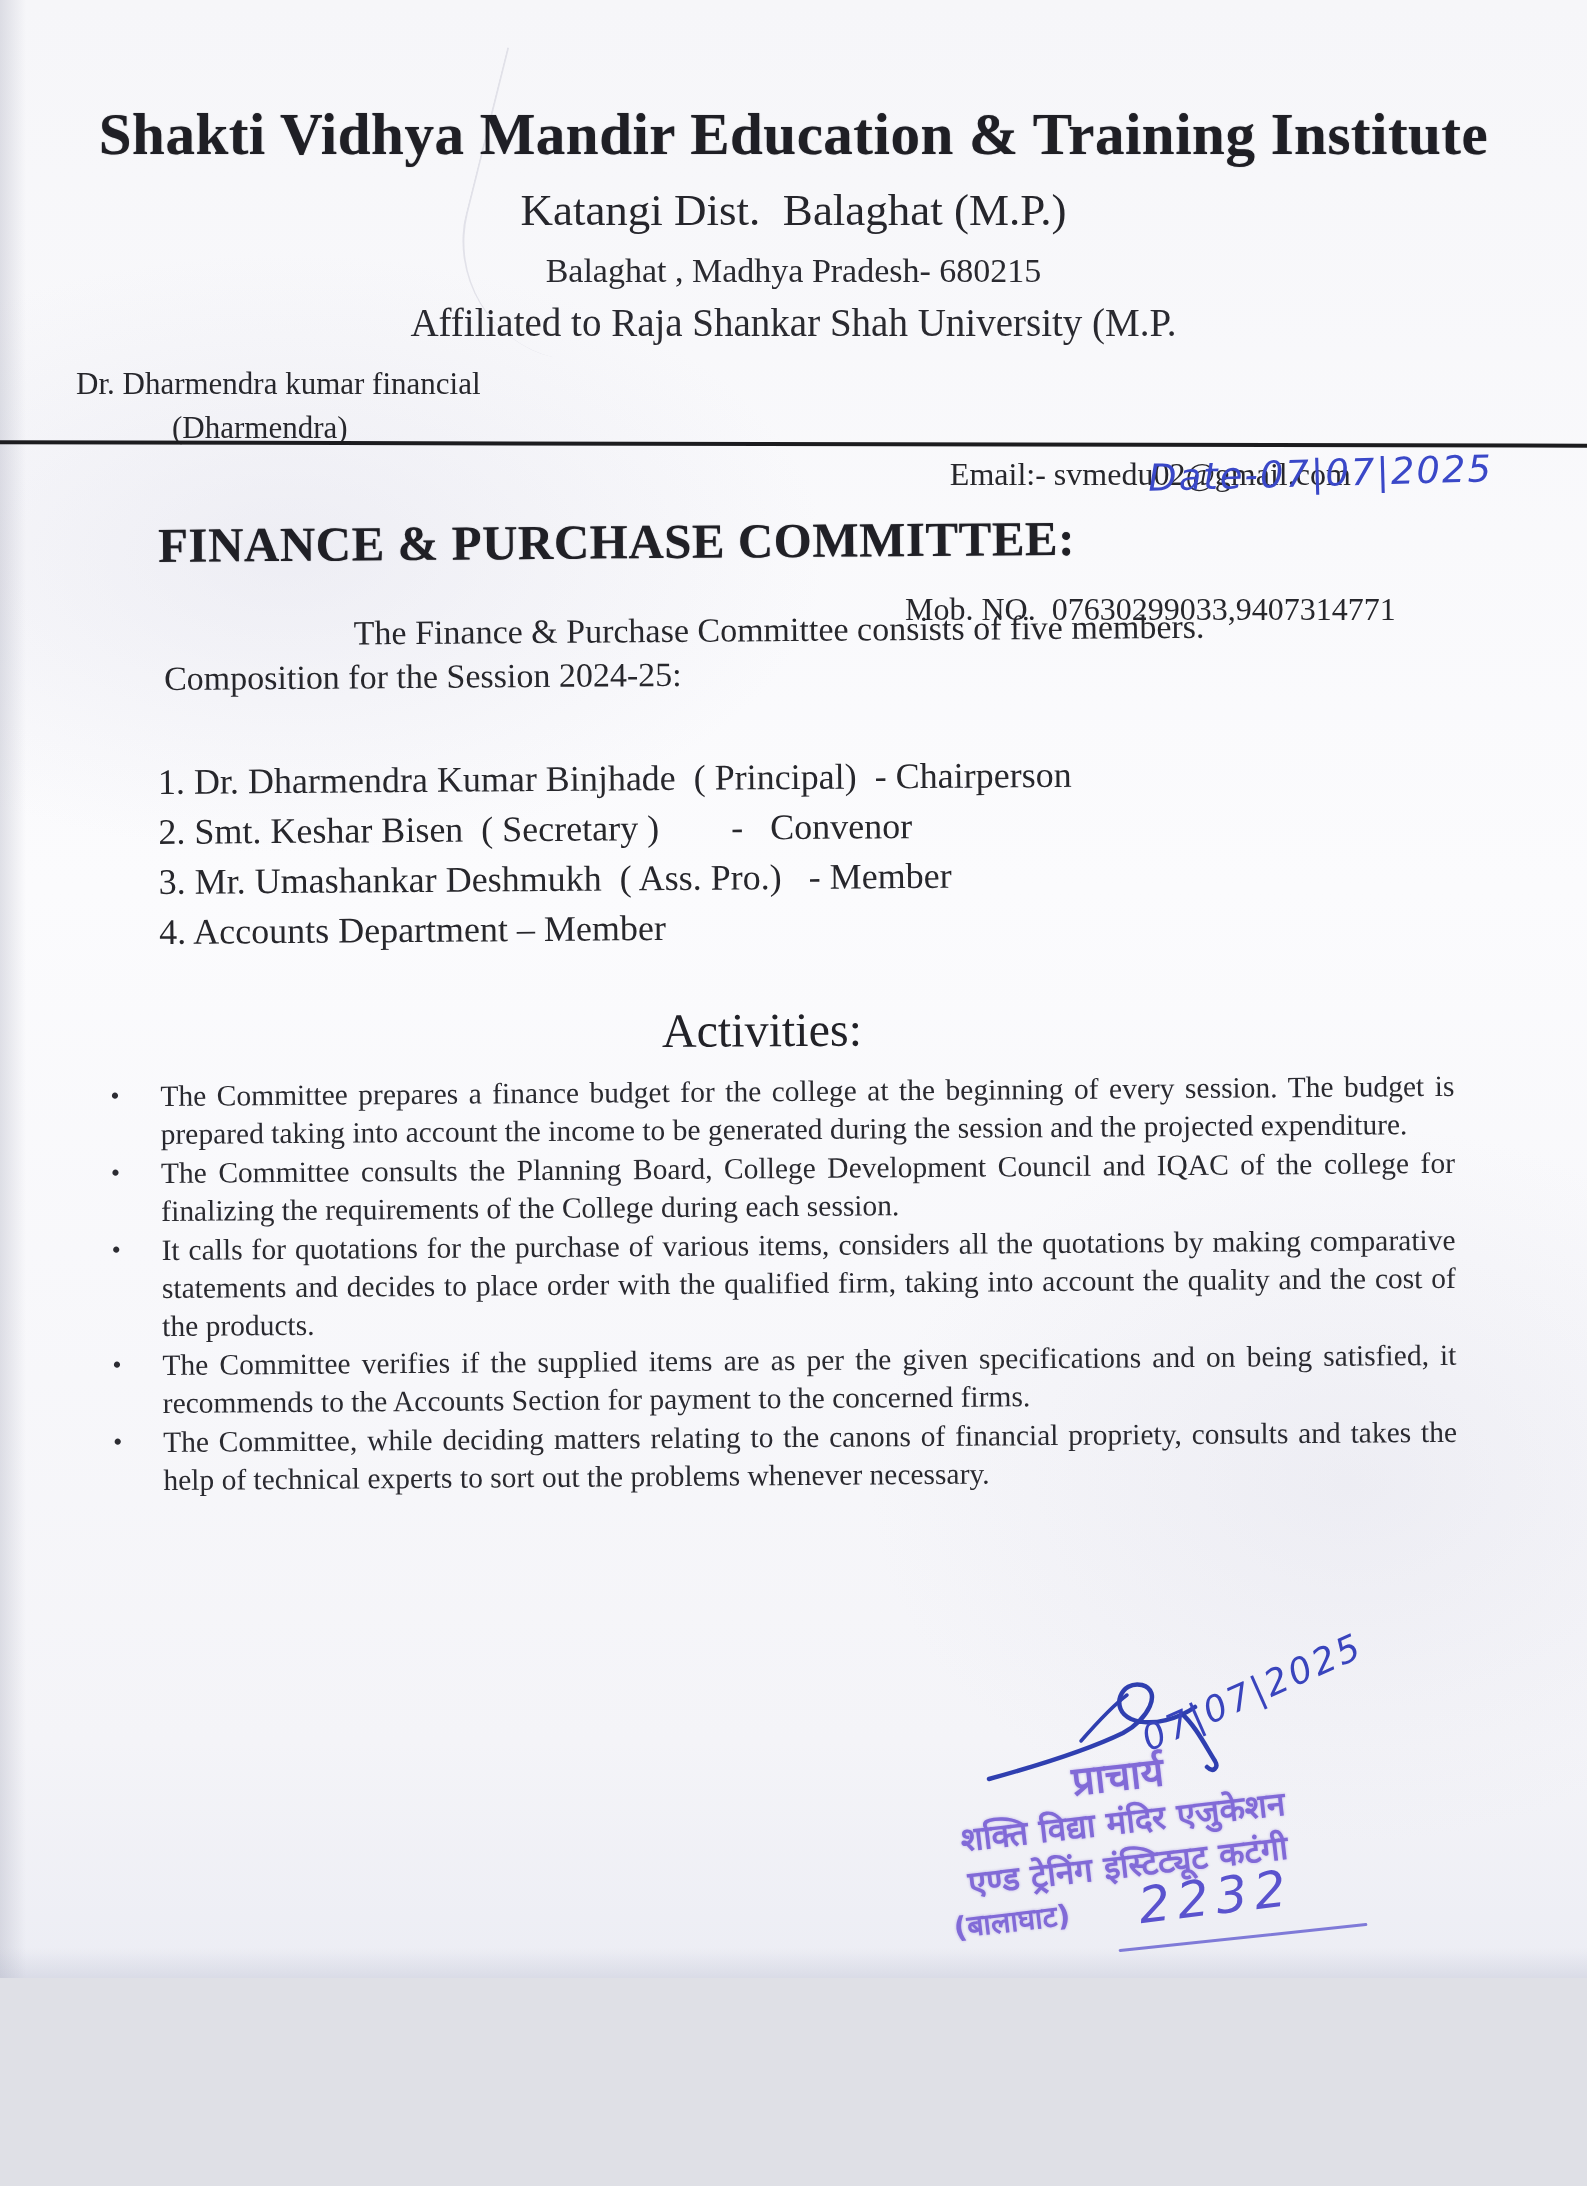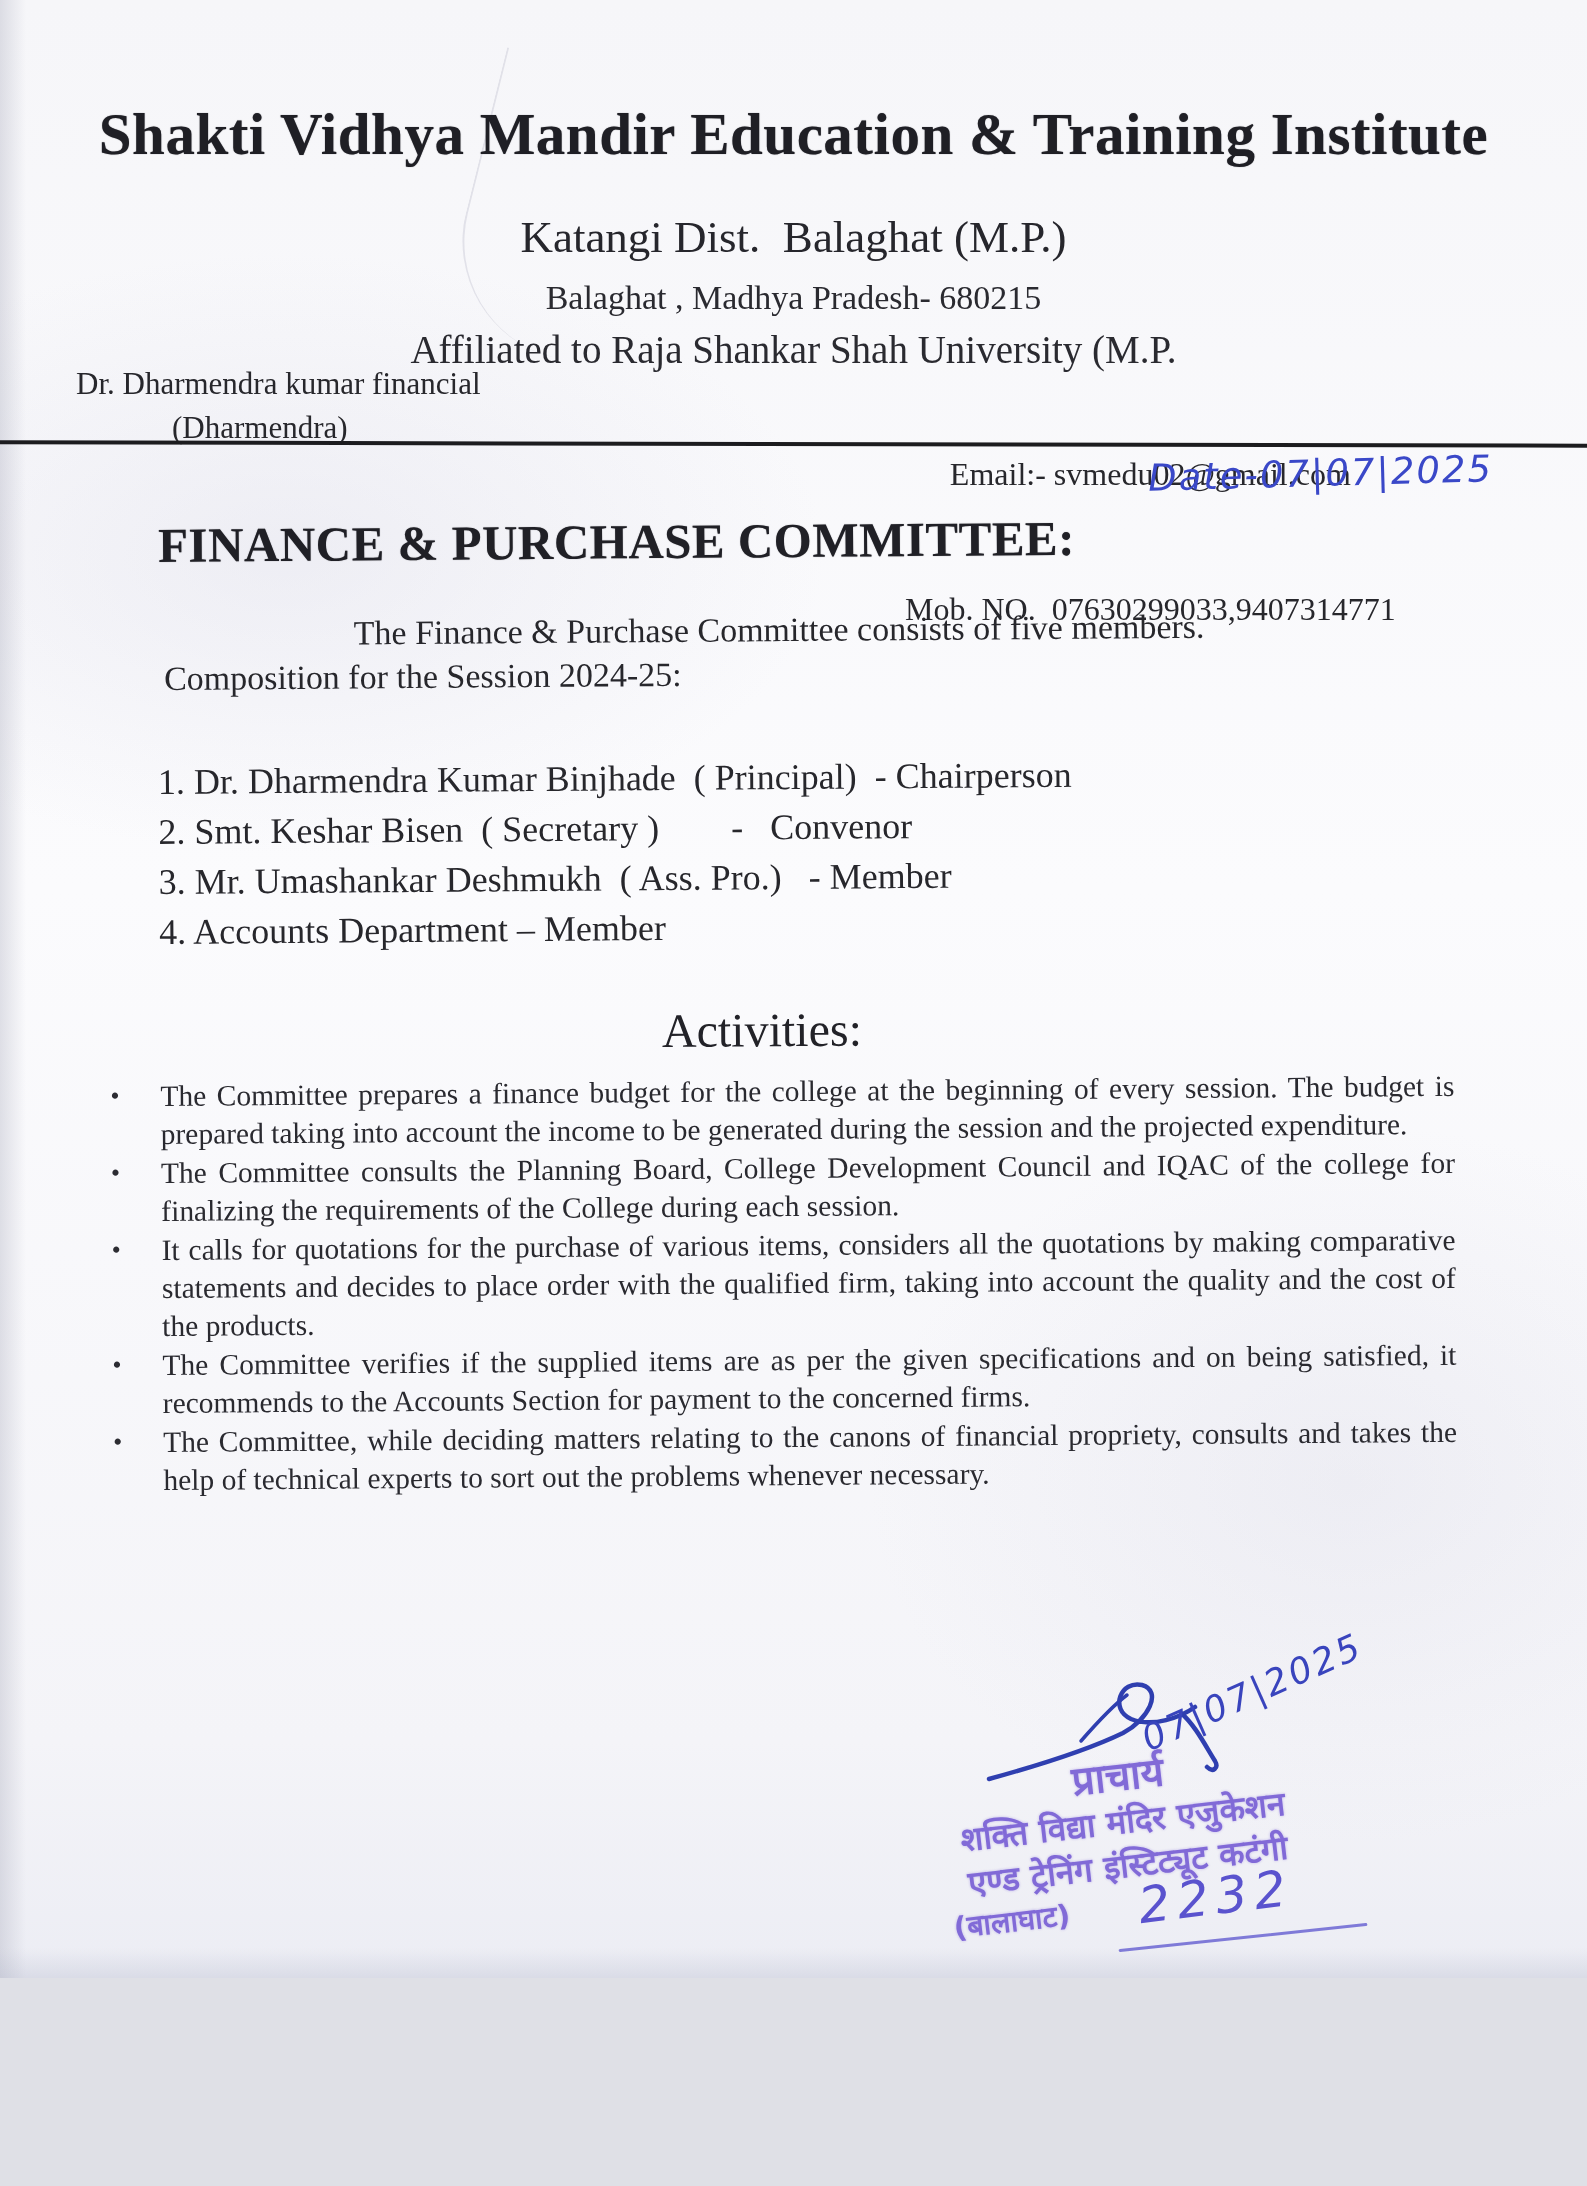--- a/index.html
+++ b/index.html
@@ -24,21 +24,21 @@
   .crease{
     position:absolute;left:470px;top:60px;width:140px;height:290px;
     border-left:2px solid rgba(150,152,172,0.22);border-radius:0 0 0 120px;
     transform:rotate(14deg);pointer-events:none;
   }
   .letterhead{position:absolute;top:100px;left:0;width:100%;text-align:center;}
   .inst-name{
     margin:0;font-size:59px;font-weight:bold;color:#1f1f25;letter-spacing:0.5px;
     text-shadow:0 0 1px rgba(31,31,37,0.55);white-space:pre;
   }
-  .inst-loc{margin-top:42px;font-size:45px;color:#26262c;white-space:pre;}
+  .inst-loc{margin-top:15px;font-size:45px;color:#26262c;white-space:pre;}
   .inst-addr{margin-top:16px;font-size:34px;color:#2a2a30;white-space:pre;}
   .inst-affil{margin-top:10px;font-size:39px;color:#2a2a30;white-space:pre;}
   .contact-left{position:absolute;left:76px;top:362px;font-size:31px;line-height:44px;}
   .contact-left .ptitle{padding-left:96px;}
   .contact-right{position:absolute;left:905px;top:362px;font-size:32px;line-height:45px;text-align:center;white-space:pre;}
   .rule{
     position:absolute;left:0;top:442px;width:1600px;height:4px;background:#1c1c1f;
     transform:rotate(0.12deg);
   }
   .hw-top-date{

